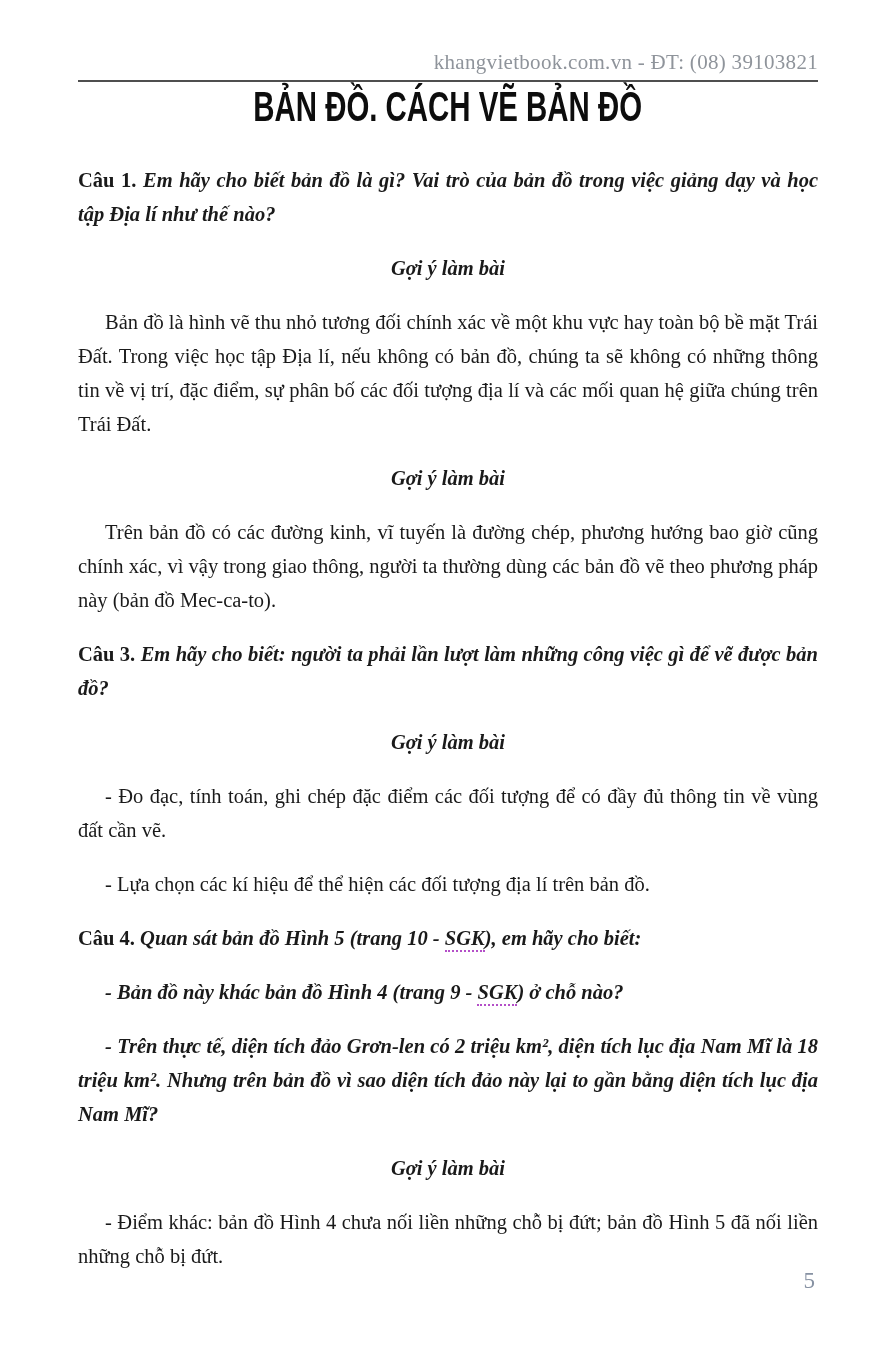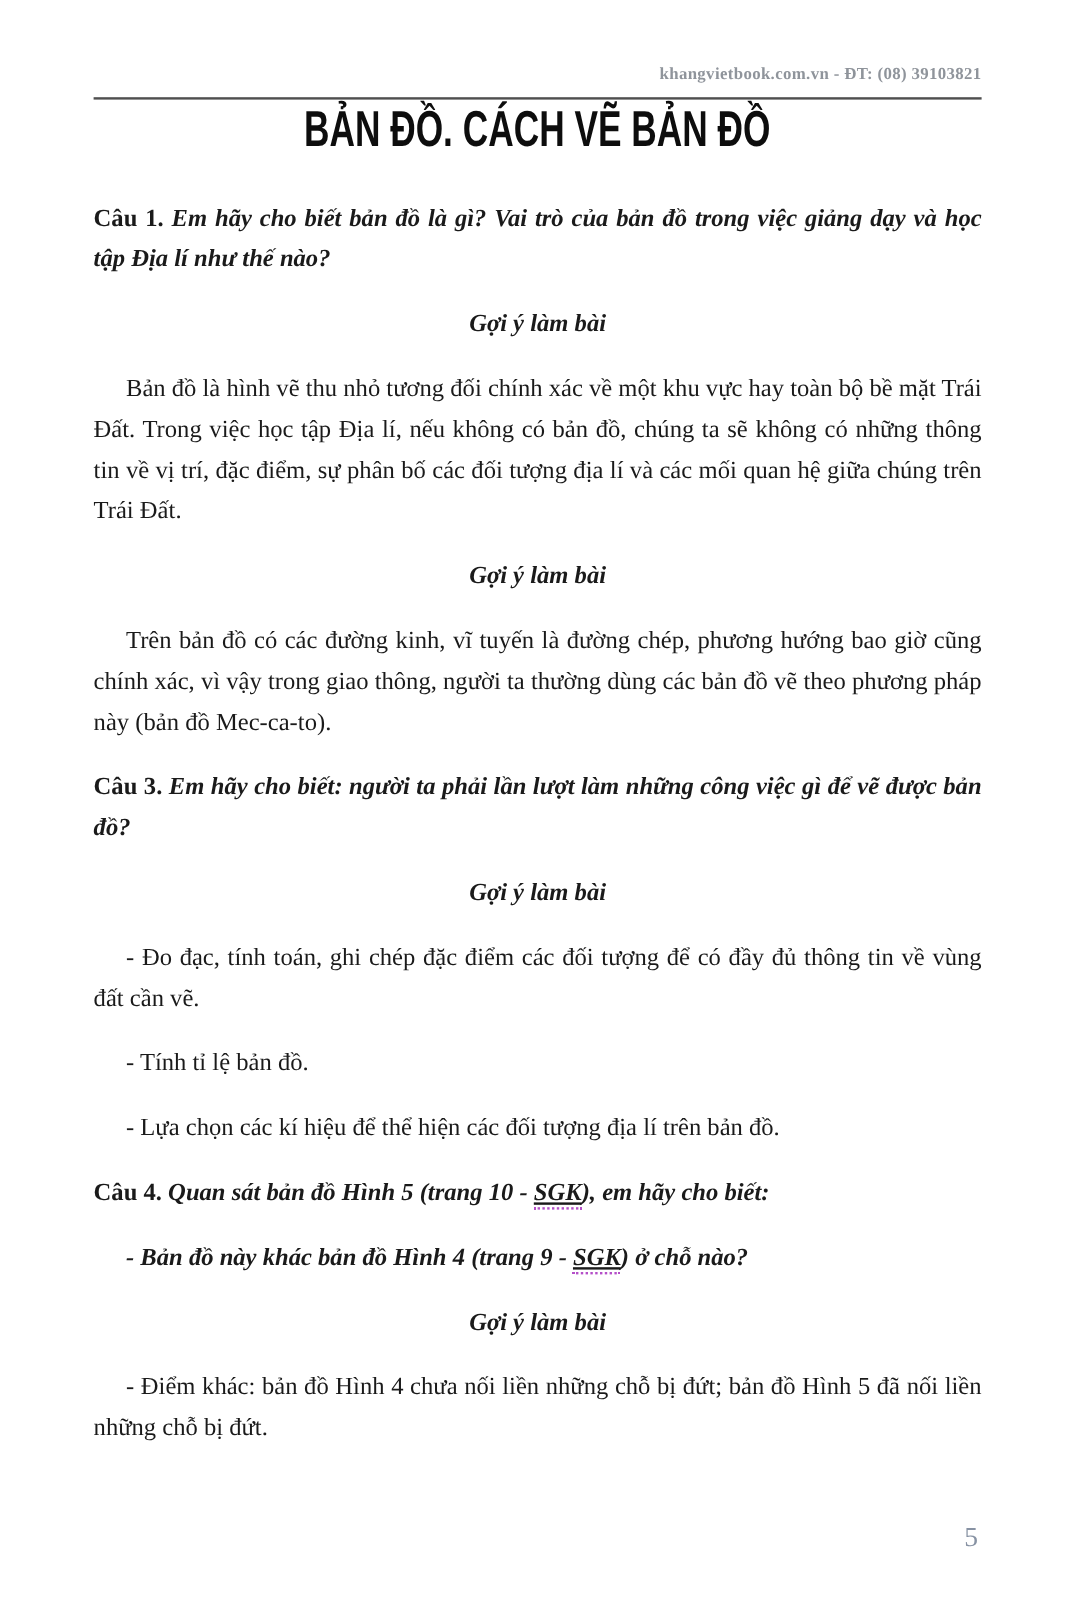--- a/index.html
+++ b/index.html
@@ -22,22 +22,22 @@
     color:var(--text);
     overflow:hidden;
   }
   .header{
     padding-top:49px;
     padding-bottom:5px;
     border-bottom:2px solid var(--rule);
     text-align:right;
   }
   .header-text{
-    font-weight:bold;
-    font-size:14px;
+    font-weight:normal;
+    font-size:21px;
     line-height:26px;
     color:var(--header_text);
     letter-spacing:0.3px;
   }
   .lesson-label-wrap{
     margin-top:12px;
     line-height:44px;
   }
   .lesson-label{
     display:inline-block;
@@ -89,21 +89,20 @@
     text-align:center;
     font-weight:bold;
     font-style:italic;
   }
   .answer{
     text-indent:27px;
     font-weight:normal;
     font-style:normal;
   }
   .sgk{
-    text-decoration:underline;
     border-bottom:2px dotted var(--sgk_underline);
     padding-bottom:1px;
   }
   .page-number{
     position:absolute;
     right:80px;
     bottom:58px;
     font-size:23px;
     color:var(--page_number);
   }
@@ -131,26 +130,26 @@
 
   <p class="hint">Gợi ý làm bài</p>
   <p class="answer">Trên bản đồ có các đường kinh, vĩ tuyến là đường chép, phương hướng bao giờ cũng chính xác, vì vậy trong giao thông, người ta thường dùng các bản đồ vẽ theo phương pháp này (bản đồ Mec-ca-to).</p>
 
   <p class="question">
     <span class="qlabel">Câu 3.</span>
     <span class="qtext">Em hãy cho biết: người ta phải lần lượt làm những công việc gì để vẽ được bản đồ?</span>
   </p>
   <p class="hint">Gợi ý làm bài</p>
   <p class="answer">- Đo đạc, tính toán, ghi chép đặc điểm các đối tượng để có đầy đủ thông tin về vùng đất cần vẽ.</p>
-  <p class="answer">- Tính tỉ lệ bản đồ.</p>
   <p class="answer">- Lựa chọn các kí hiệu để thể hiện các đối tượng địa lí trên bản đồ.</p>
 
   <p class="question">
     <span class="qlabel">Câu 4.</span>
     <span class="qtext"><span>Quan sát bản đồ Hình 5 (trang 10 - </span><span class="sgk">SGK</span><span>), em hãy cho biết:</span></span>
   </p>
   <p class="question sub"><span>- Bản đồ này khác bản đồ Hình 4 (trang 9 - </span><span class="sgk">SGK</span><span>) ở chỗ nào?</span></p>
+  <p class="question sub">- Trên thực tế, diện tích đảo Grơn-len có 2 triệu km², diện tích lục địa Nam Mĩ là 18 triệu km². Nhưng trên bản đồ vì sao diện tích đảo này lại to gần bằng diện tích lục địa Nam Mĩ?</p>
   <p class="hint">Gợi ý làm bài</p>
   <p class="answer">- Điểm khác: bản đồ Hình 4 chưa nối liền những chỗ bị đứt; bản đồ Hình 5 đã nối liền những chỗ bị đứt.</p>
 
   <div class="page-number">5</div>
 
 </div>
 
 </body></html>

